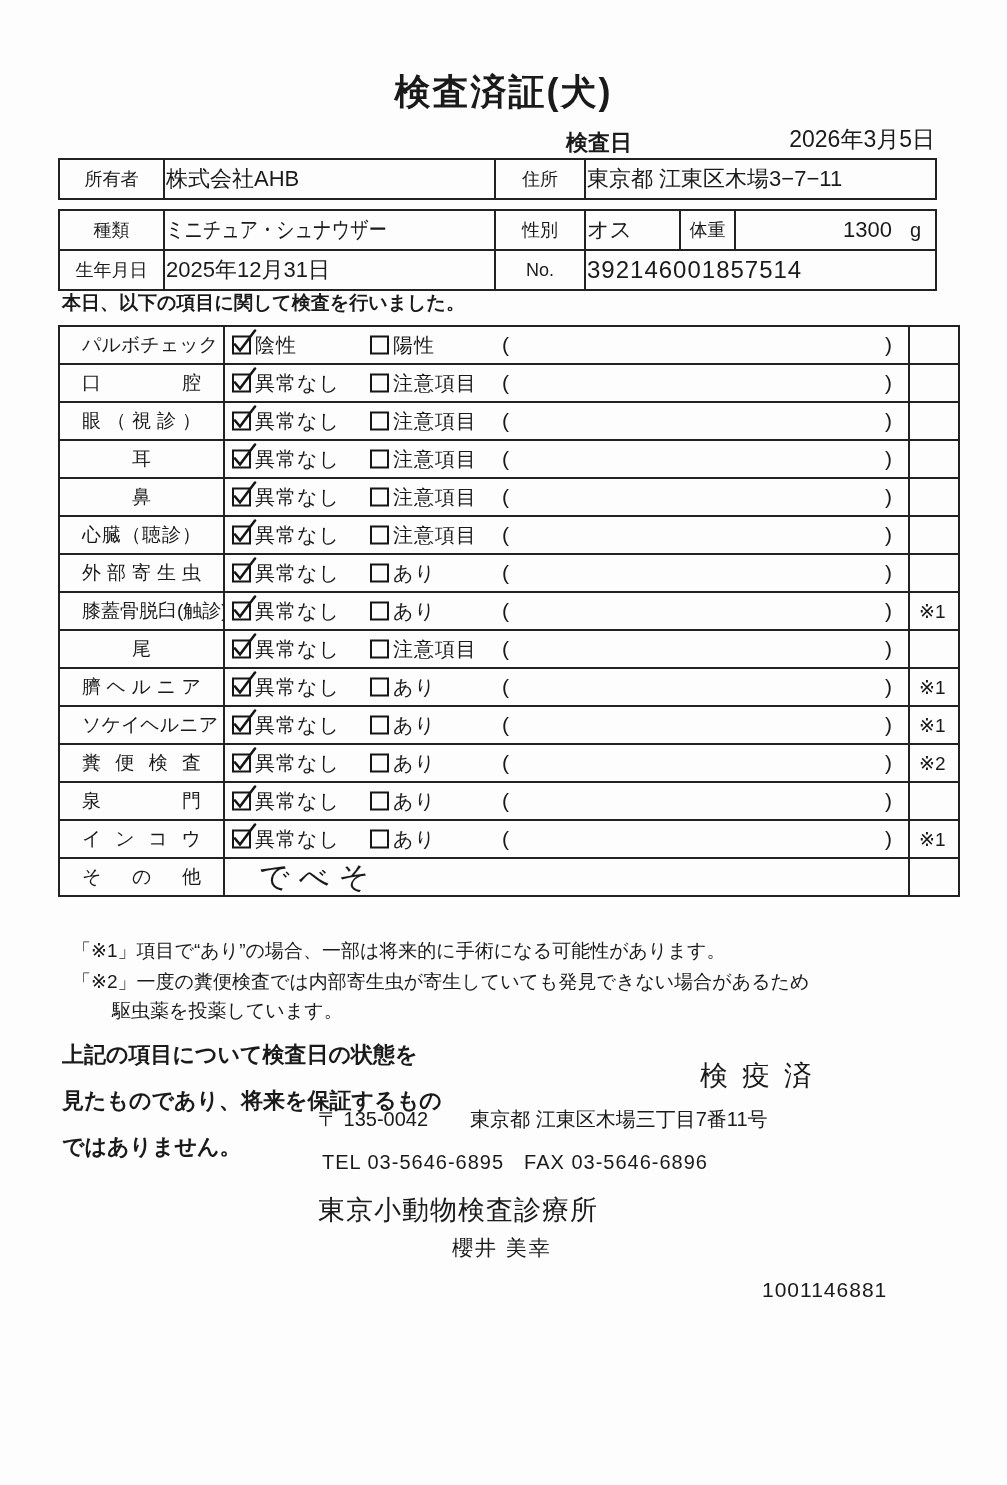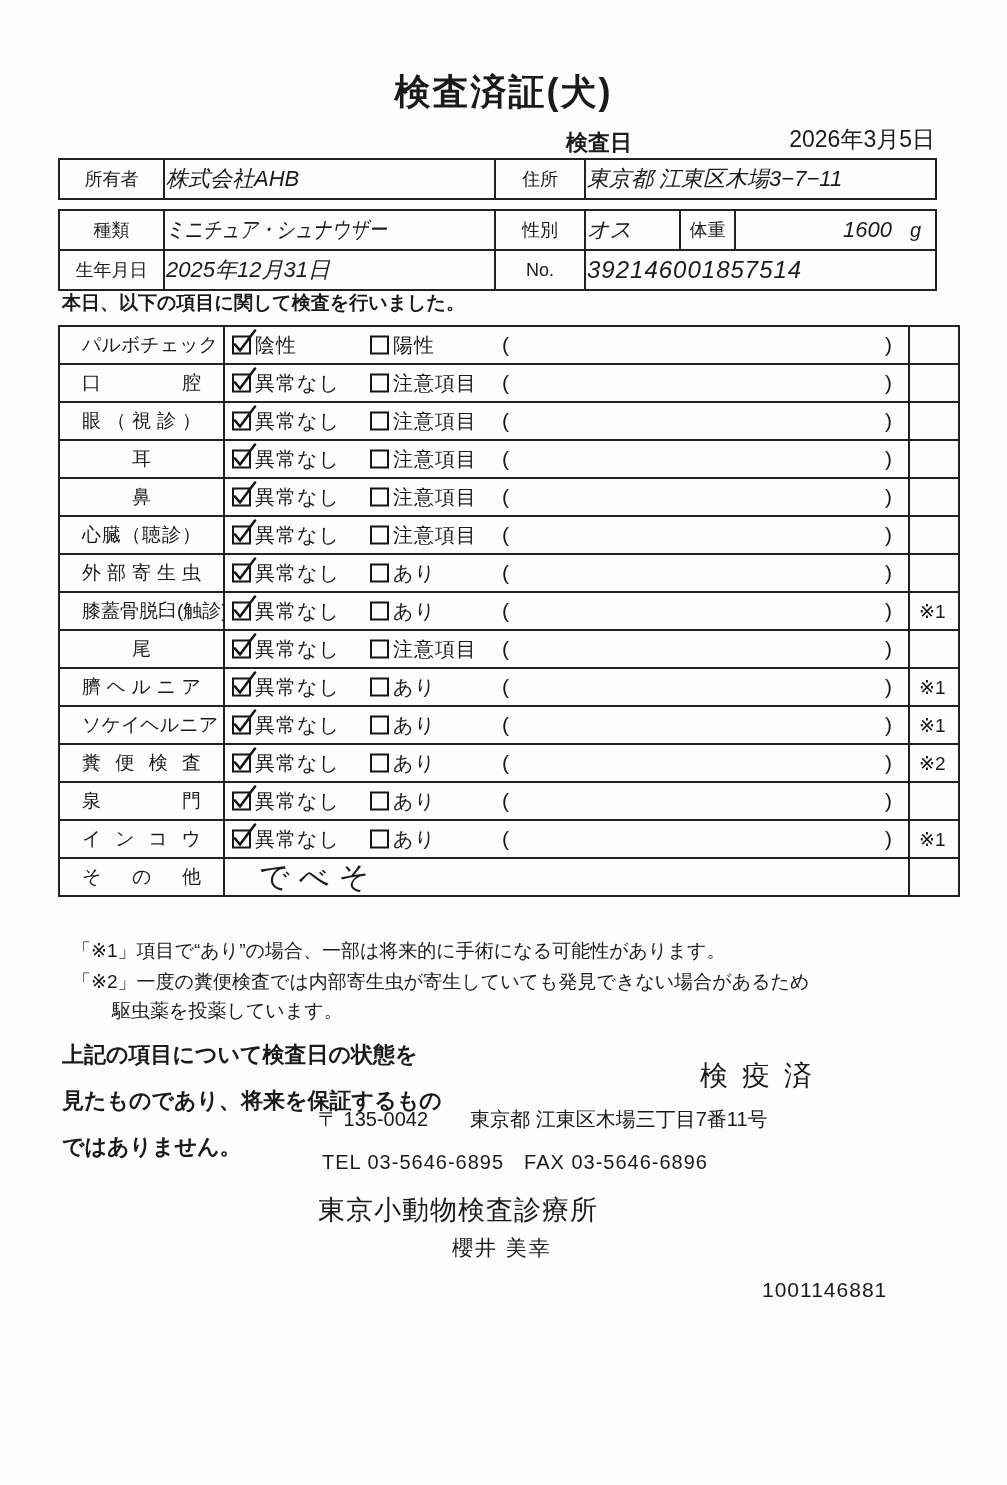--- a/index.html
+++ b/index.html
@@ -19,21 +19,21 @@
   .exam-date-label{position:absolute;left:566px;top:128px;font-size:22px;font-weight:600;}
   .exam-date-value{position:absolute;right:72px;top:124px;font-size:23px;font-weight:500;}
 
   table.t{border-collapse:collapse;table-layout:fixed;position:absolute;}
   table.t td{border:2px solid #222;overflow:hidden;white-space:nowrap;}
   .owner-table{left:58px;top:158px;width:877px;}
   .owner-table td{height:36px;font-size:22px;}
   .info-table{left:58px;top:209px;width:877px;}
   .info-table td{height:36px;font-size:22px;}
   td.lbl{text-align:center;font-weight:400;font-size:18px;margin-top:26px;}
-  td.val{font-weight:500;font-style:italic;}
+  td.val{font-weight:500;}
   td.val.num{font-size:24px;letter-spacing:1px;}
   .condensed{display:inline-block;transform:scaleX(0.82);transform-origin:left center;}
   td.weight{text-align:right;padding-right:14px;}
   td.weight .unit{display:inline-block;margin-left:18px;font-size:20px;}
 
   .intro{position:absolute;left:62px;top:290px;margin:0;font-size:19px;font-weight:600;}
 
   .checklist{left:58px;top:325px;width:900px;}
   .checklist td{height:34px;}
   .checklist col.c-item{width:165px;}
@@ -119,21 +119,21 @@
         <col style="width:201px">
       </colgroup>
     <tbody>
         <tr>
       <td class="lbl">種類</td>
       <td class="val"><span class="condensed">ミニチュア・シュナウザー</span></td>
       <td class="lbl">性別</td>
       <td class="val">オス</td>
       <td class="lbl">体重</td>
       <td class="val weight">
-        <span>1600</span><span class="unit">g</span>
+        <span>1300</span><span class="unit">g</span>
       </td>
     </tr>
     <tr>
       <td class="lbl">生年月日</td>
       <td class="val">2025年12月31日</td>
       <td class="lbl">No.</td>
       <td class="val num" colspan="3">392146001857514</td>
     </tr>
   </tbody>
     </table>

